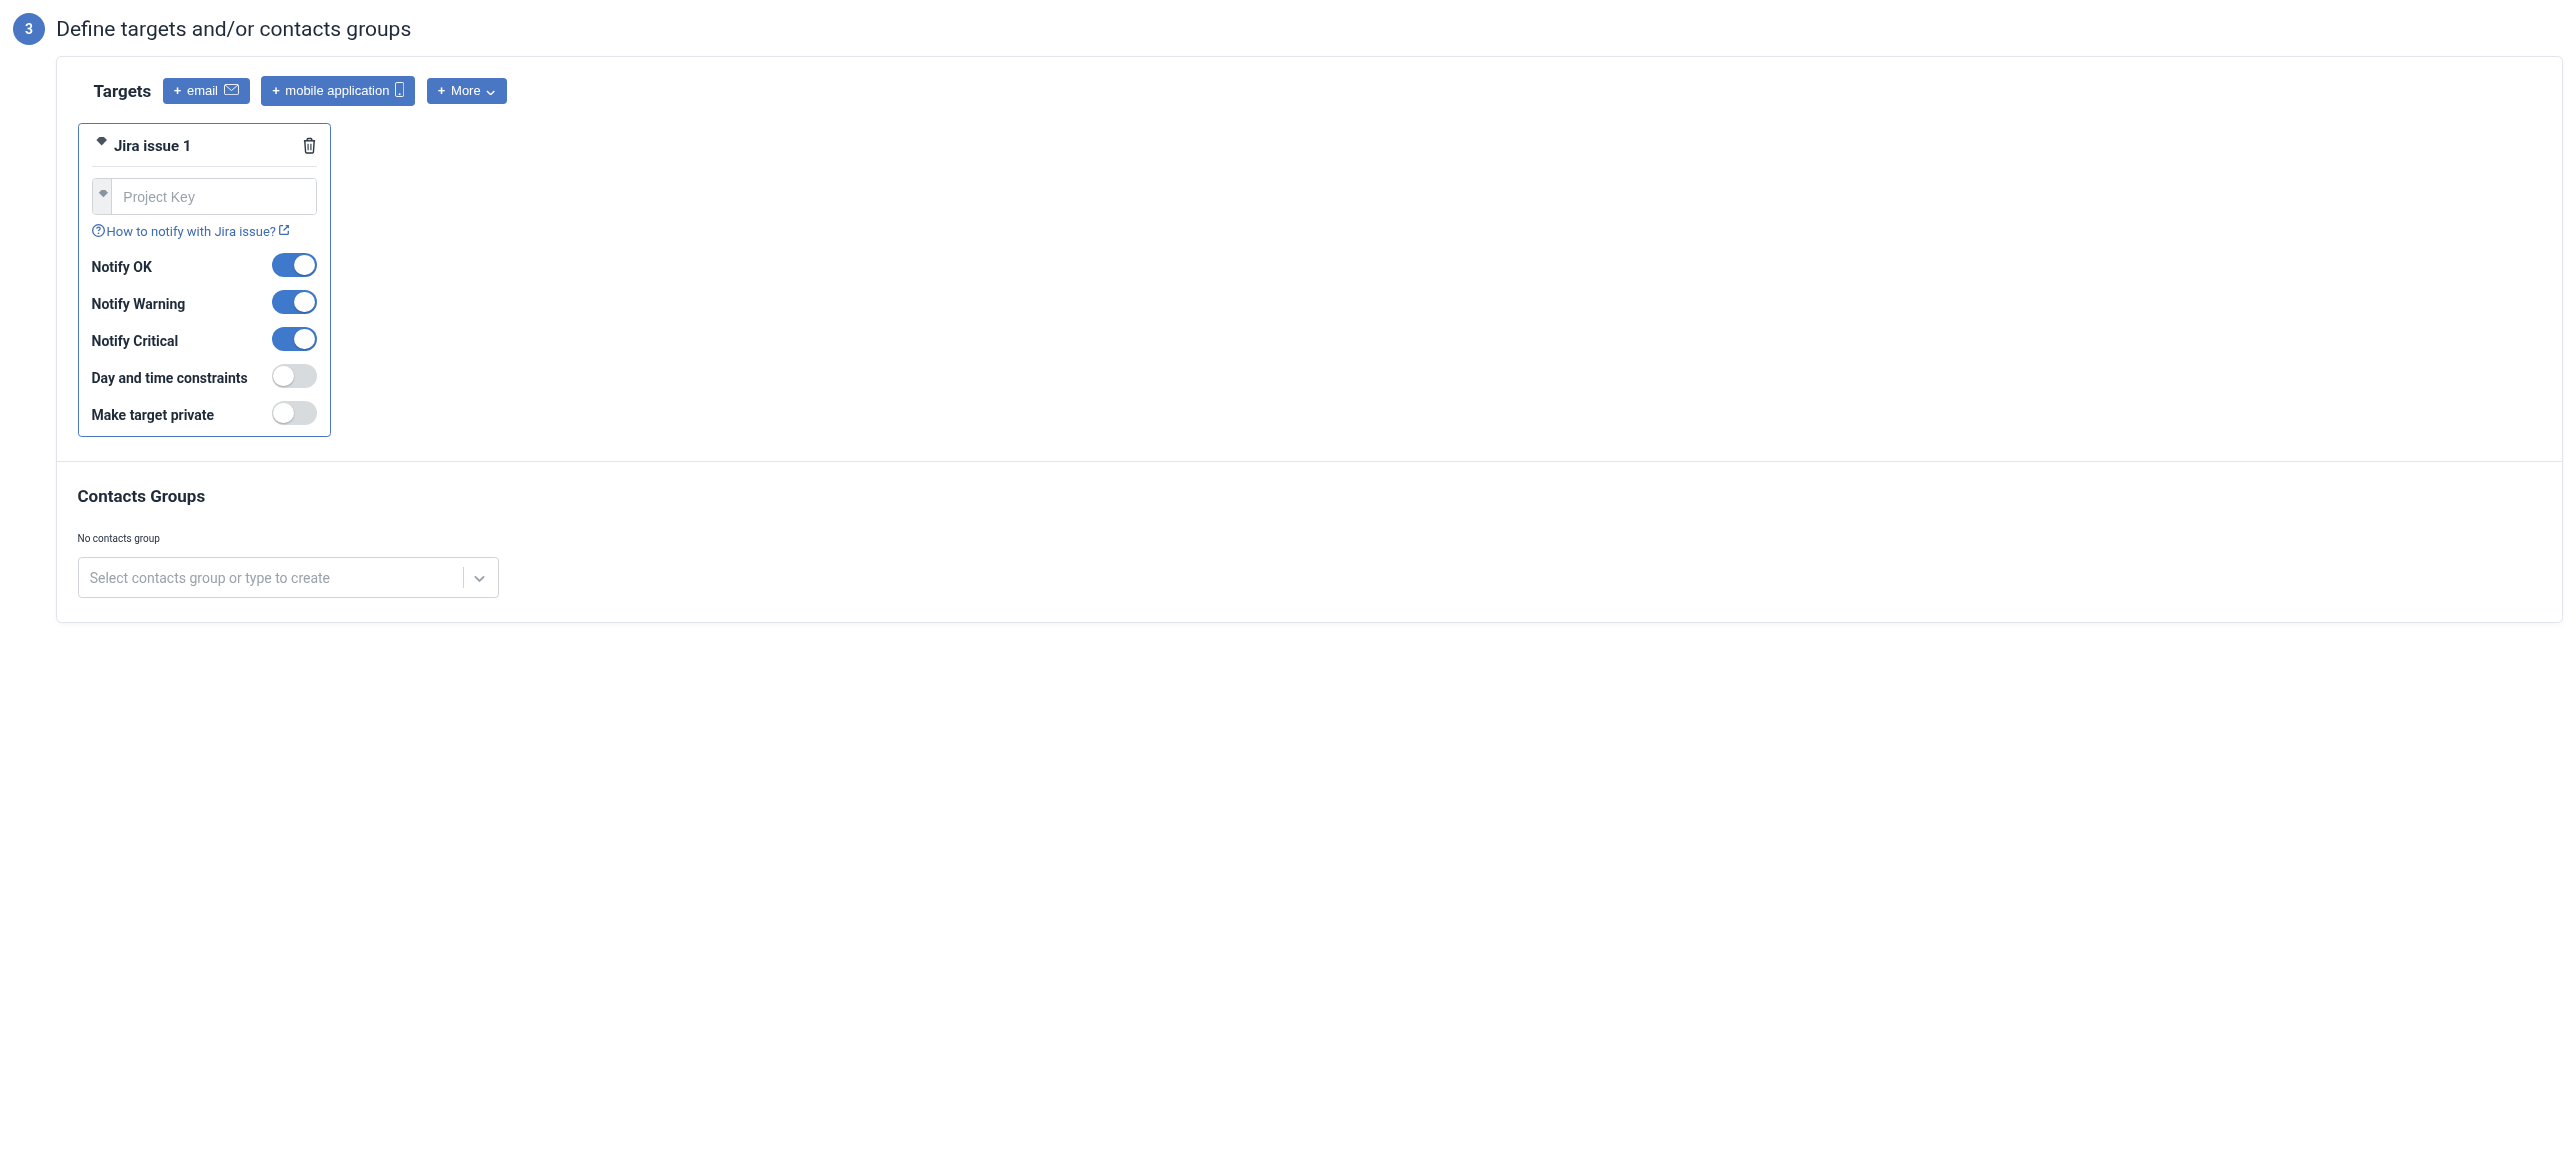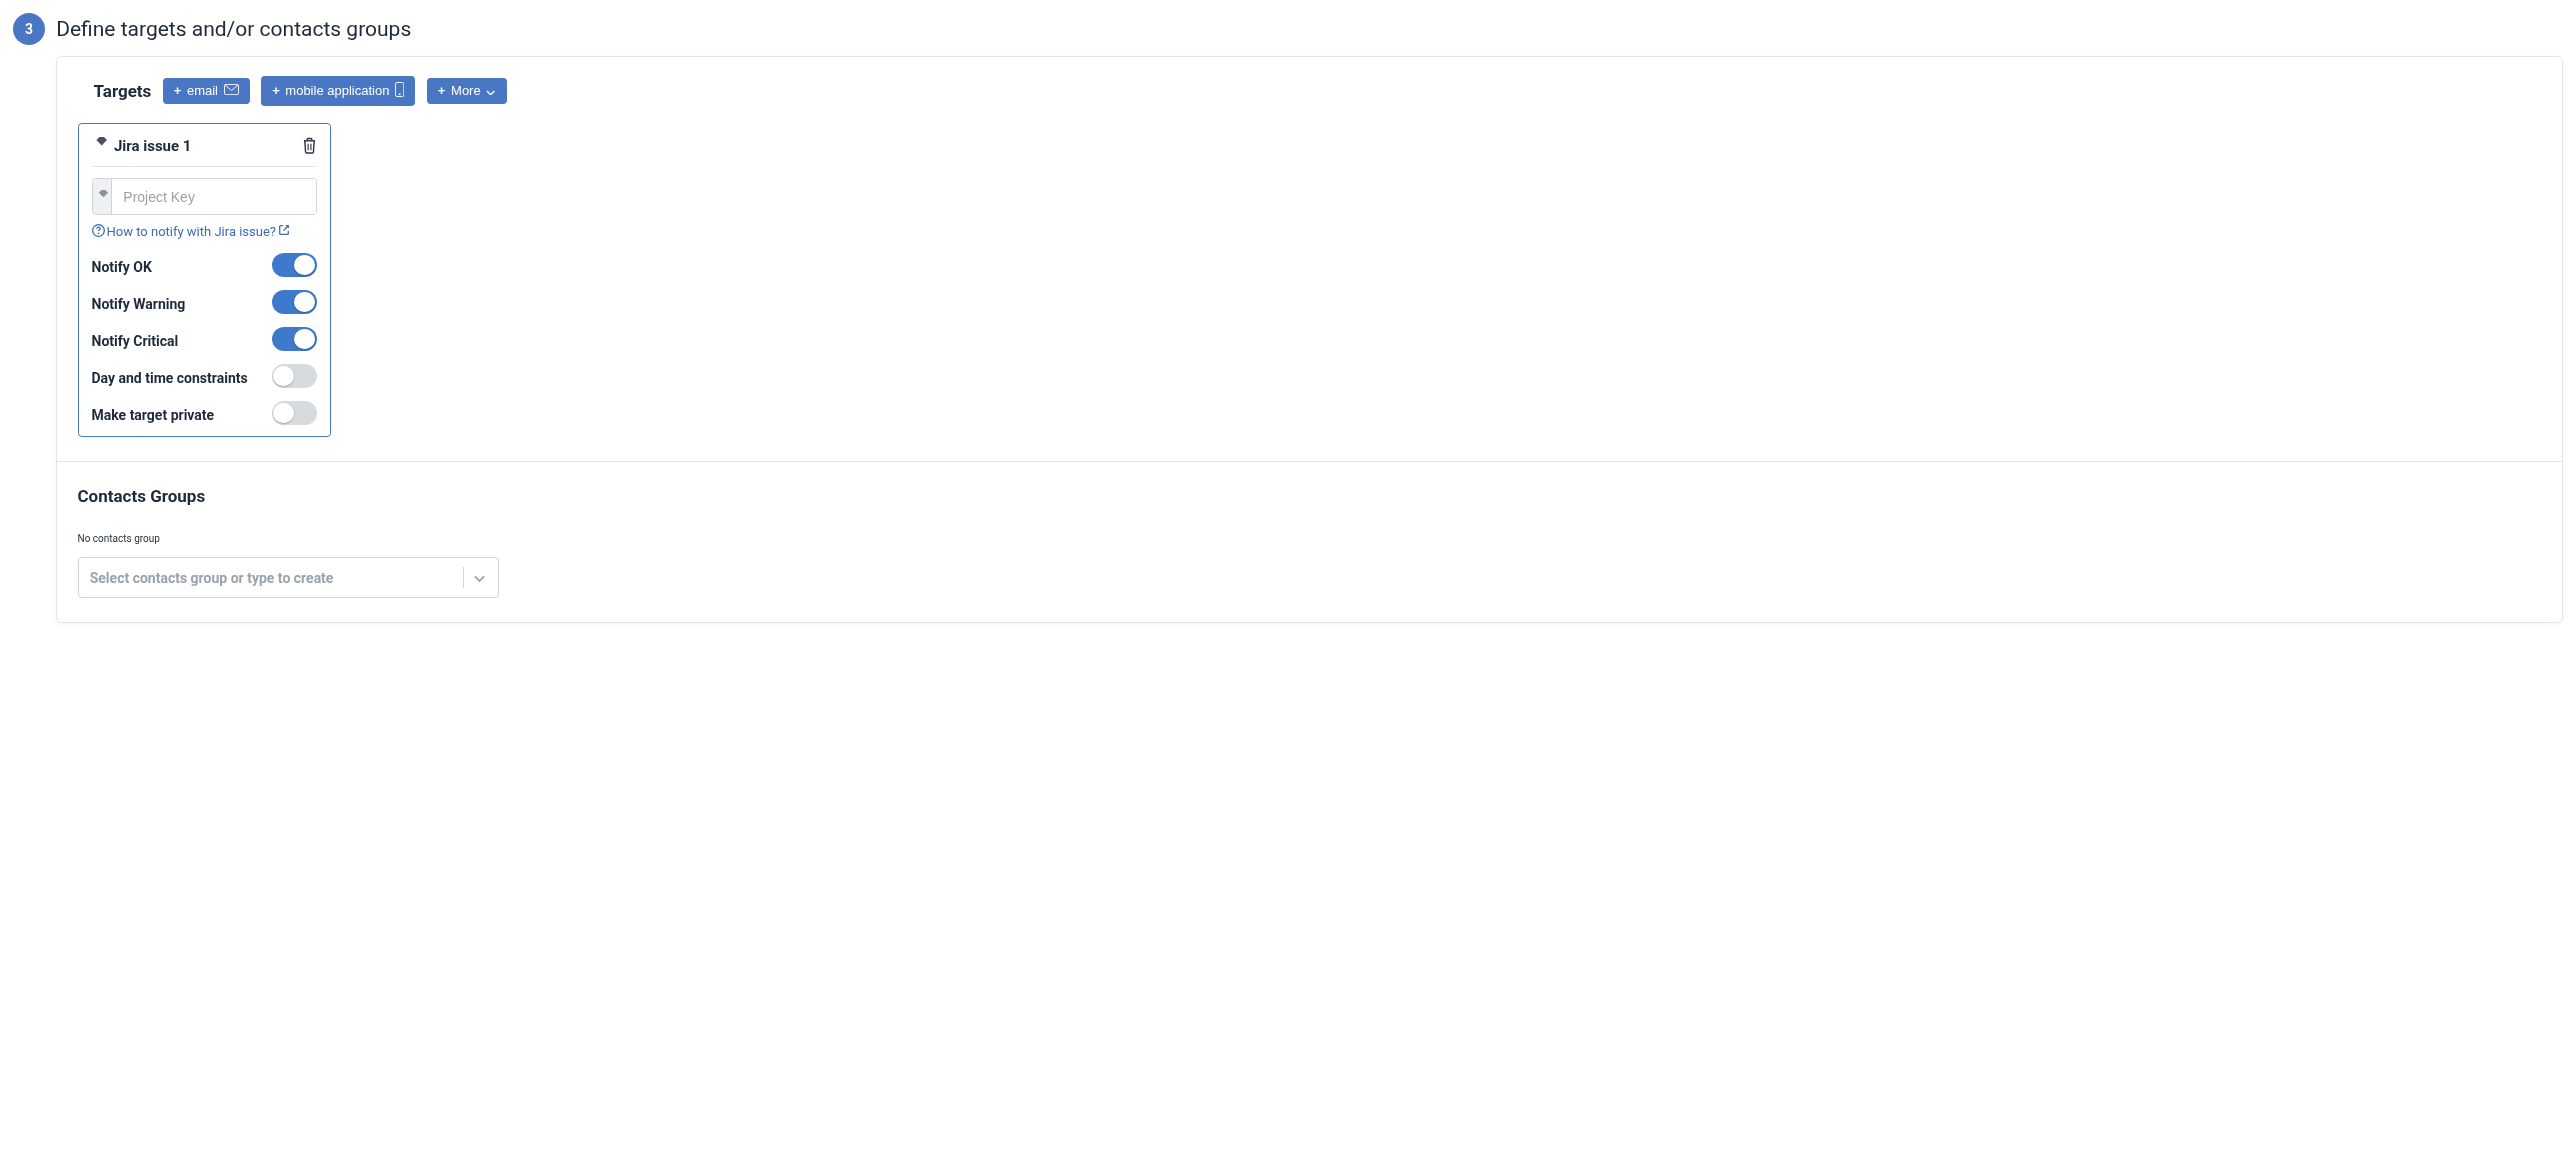--- a/index.html
+++ b/index.html
@@ -101,21 +101,21 @@
 
   hr.sep { border:none; border-top:0.9px solid var(--border-light); margin:24px -20.5px; }
 
   .sub-title { font-size:17px; font-weight:700; }
   .muted-line { color:var(--text); margin-top:27px; font-size:10px; }
 
   .select-box {
     margin-top:13px; width:421px;
     border:0.9px solid #D0D4D9; border-radius:3.7px;
     display:flex; align-items:center; justify-content:space-between;
-    padding:9.3px 11.2px; cursor:pointer;font-weight:bold;
+    padding:9.3px 11.2px; cursor:pointer;
   }
   .select-box .ph { color:#9AA2AC; }
   .select-box .sep-v { width:0.9px; height:20.5px; background:#D0D4D9; margin:0 9.3px; }
   .select-box .right { display:flex; align-items:center; }
 </style>
 </head>
 <body>
 
 <div class="page">
   <div class="step-row">

